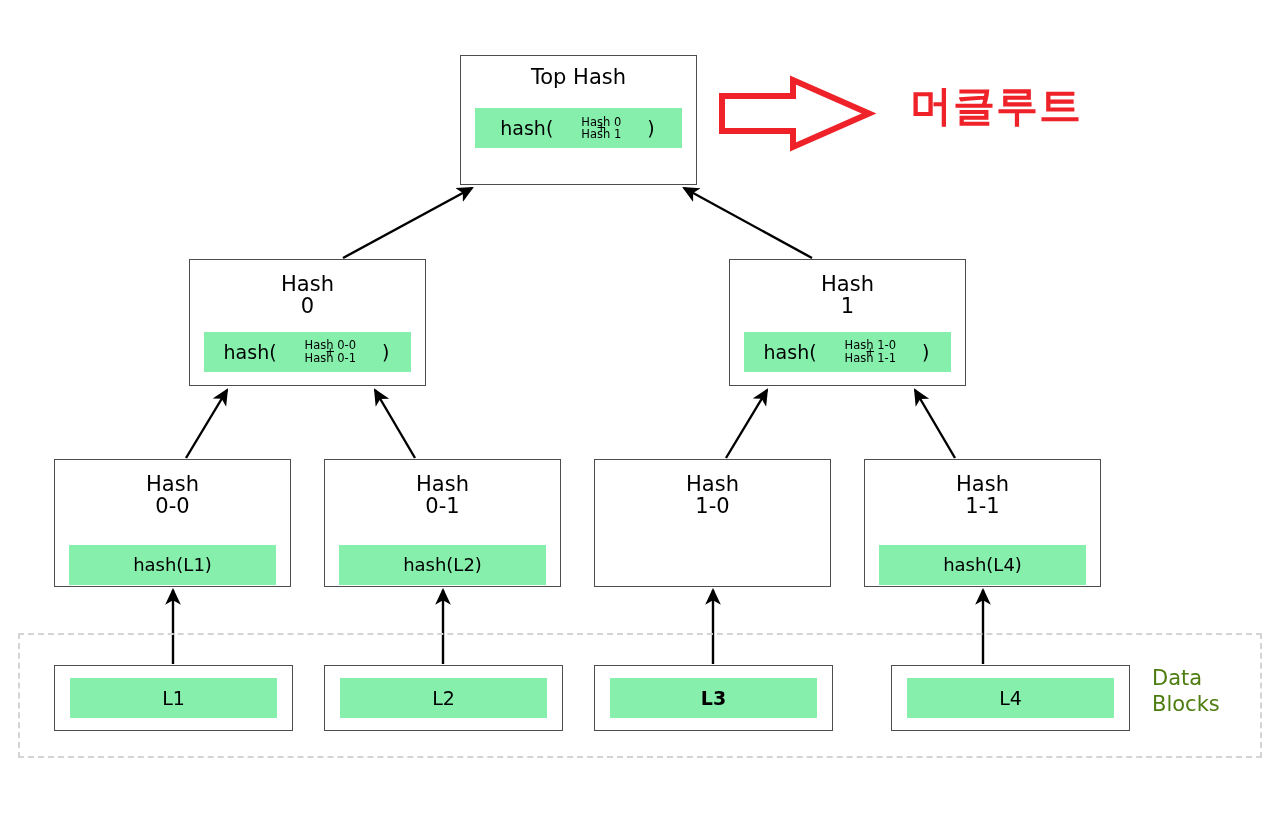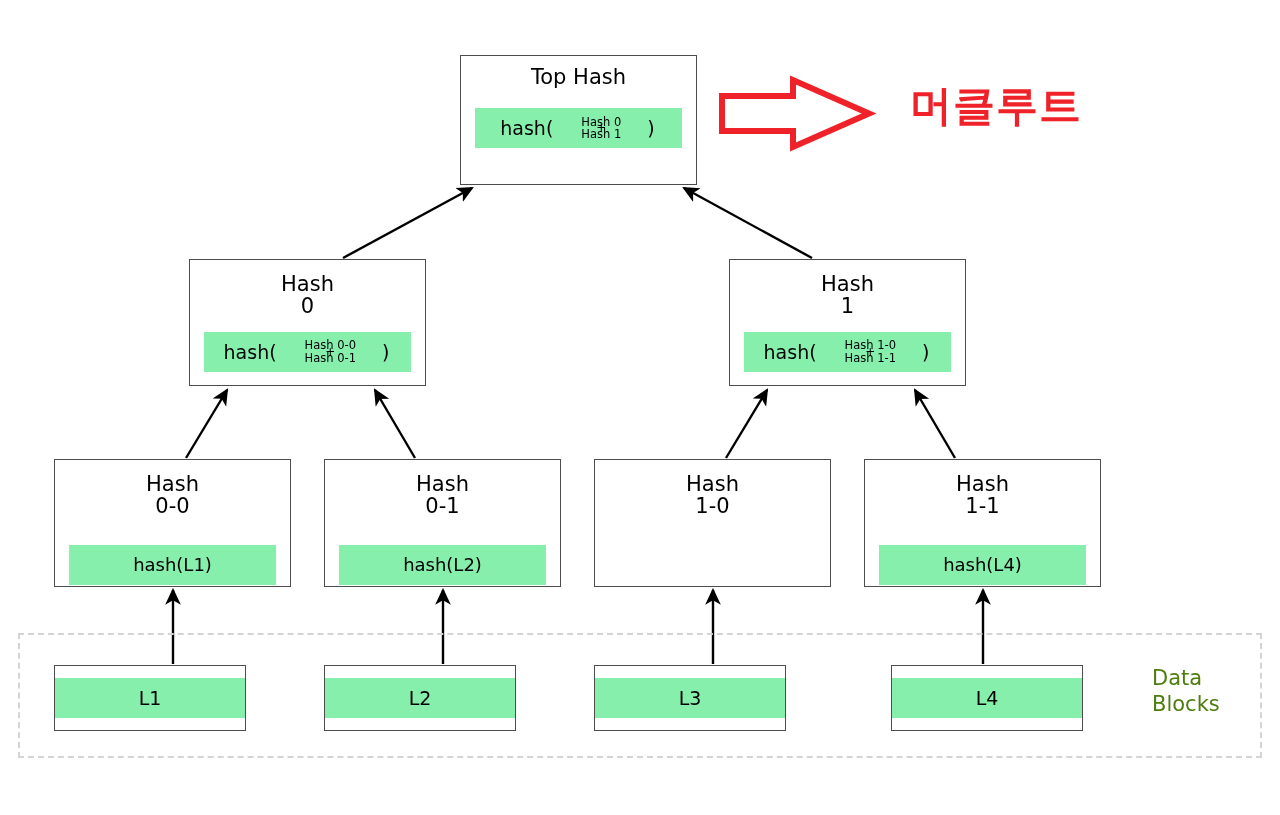--- a/index.html
+++ b/index.html
@@ -138,33 +138,33 @@
     top: 633px;
     width: 1244px;
     height: 125px;
     border: 2px dashed #d4d4d4;
     box-sizing: border-box;
     z-index: 2;
   }
   .datablock {
     position: absolute;
     top: 665px;
-    width: 192px;
+    width: 239px;
     height: 66px;
     box-sizing: border-box;
     background: #ffffff;
     border: 1.6px solid #4d4d4d;
     display: flex;
     align-items: center;
     justify-content: center;
     z-index: 5;
   }
   #block-l1 { left: 54px; }
   #block-l2 { left: 324px; }
-  #block-l3 { left: 594px; }
+  #block-l3 { left: 594px; font-weight: bold; }
   #block-l4 { left: 891px; }
   .datablock .hashbar {
     width: 207px;
     height: 40px;
     font-size: 19px;
   }
   
   #data-blocks-label {
     position: absolute;
     left: 1152px;

